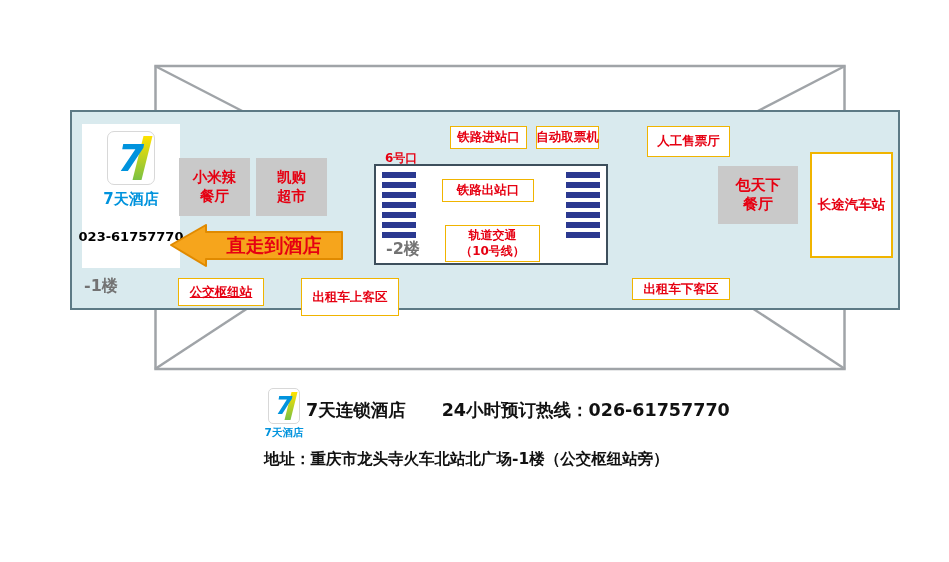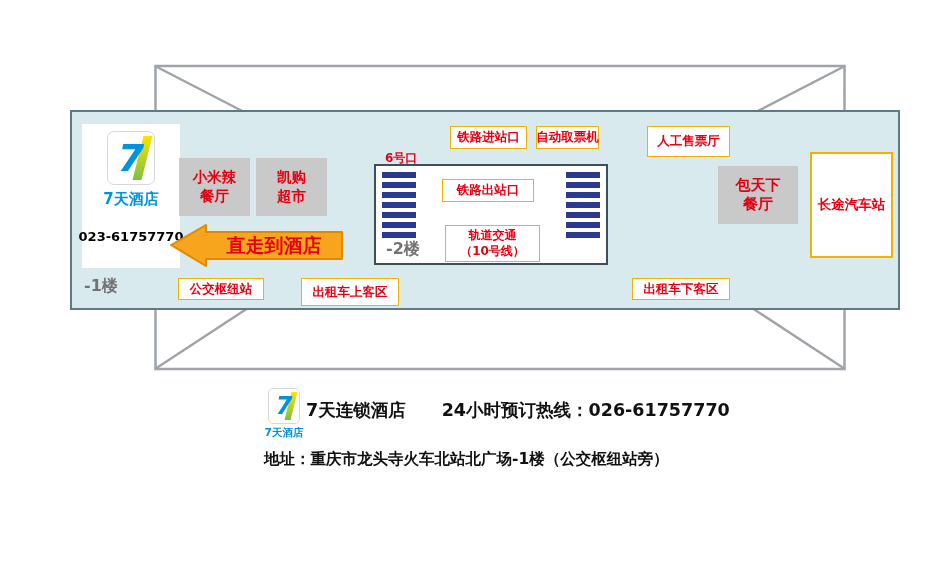--- a/index.html
+++ b/index.html
@@ -108,22 +108,22 @@
       </div>
       <div class="floor-label" style="left:10px;bottom:3px;">-2楼</div>
     </div>
 
     <div class="gbox" style="left:646px;top:54px;width:80px;height:58px;font-size:15px;">
       <span>包天下</span>
       <span>餐厅</span>
     </div>
     <div class="ybox" style="left:738px;top:40px;width:83px;height:106px;font-size:13.5px;border-width:2px;">长途汽车站</div>
 
-    <div class="ybox" style="left:106px;top:166px;width:86px;height:22px;">公交枢纽站</div>
-    <div class="ybox" style="left:229px;top:166px;width:98px;height:28px;">出租车上客区</div>
+    <div class="ybox" style="left:106px;top:166px;width:86px;height:28px;text-decoration:underline;">公交枢纽站</div>
+    <div class="ybox" style="left:229px;top:166px;width:98px;height:38px;">出租车上客区</div>
     <div class="ybox" style="left:560px;top:166px;width:98px;height:22px;">出租车下客区</div>
   </div>
 
   <div class="footer-logo">
     <div class="seven-icon small">
       <div class="stripe"></div>
       <div class="seven">7</div>
     </div>
     <div class="footer-brand">7天酒店</div>
   </div>

